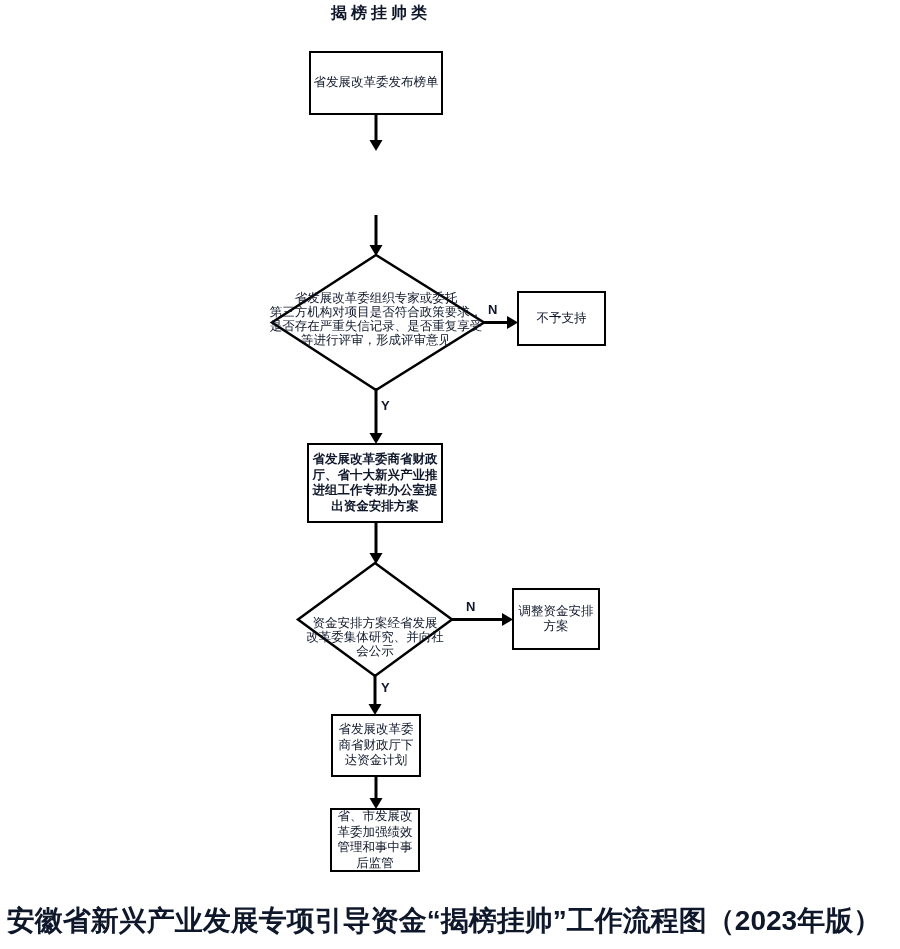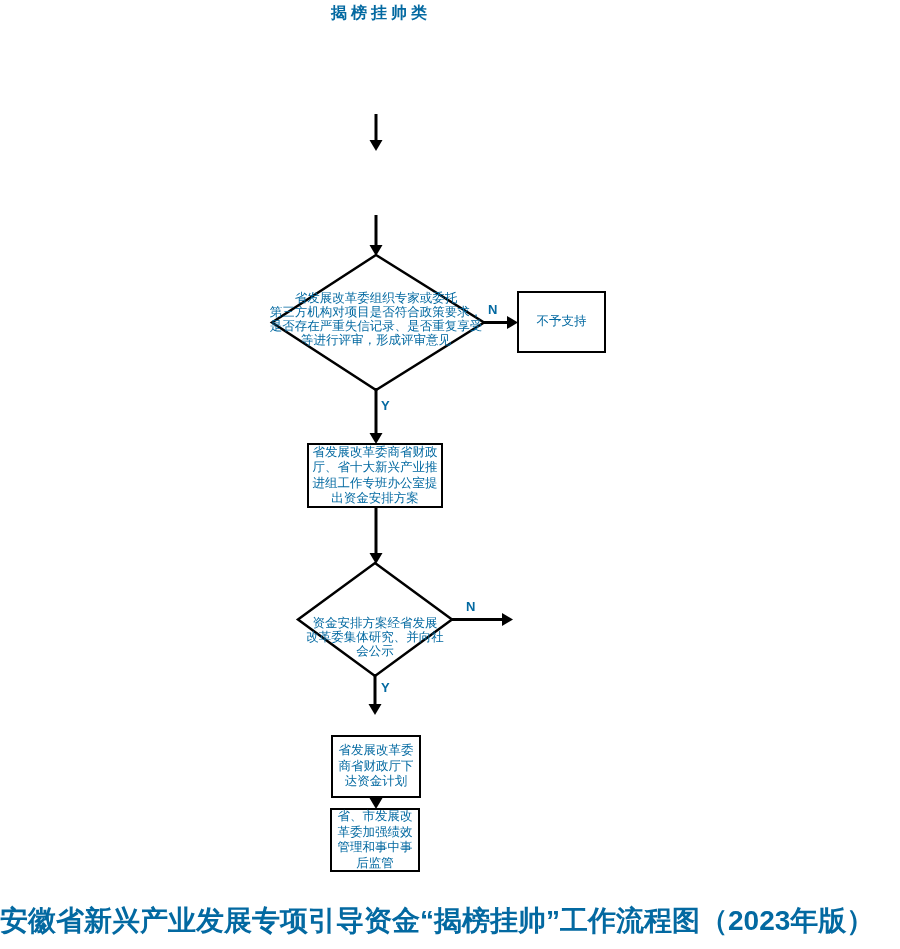--- a/index.html
+++ b/index.html
@@ -1,51 +1,51 @@
 <!DOCTYPE html>
 <html><head>
 <meta charset="utf-8">
 <style>
   html,body { margin:0; padding:0; background:#ffffff; }
   .canvas {
     position:relative; width:900px; height:949px; background:#ffffff;
-    font-family:"Liberation Sans","DejaVu Sans",sans-serif; color:#0369a1; overflow:hidden;
+    font-family:"Liberation Sans","DejaVu Sans",sans-serif; color:#0f172a; overflow:hidden;
   }
   .svg-layer { position:absolute; left:0; top:0; width:900px; height:949px; }
   .chart-title {
     position:absolute; left:331px; top:3px;
     font-size:16px; font-weight:bold; letter-spacing:4px; white-space:nowrap;
   }
   .node {
     position:absolute; box-sizing:border-box;
     border:2px solid #000000; background:#ffffff;
     display:flex; align-items:center; justify-content:center;
     text-align:center; font-size:12.5px; line-height:15.5px; white-space:pre-line;
   }
   .box-publish     { left:309px; top:51px;  width:134px; height:64px; }
   .box-collect     { left:290px; top:151px; width:173px; height:66px; }
-  .box-no-support  { left:517px; top:291px; width:89px;  height:62px; }
-  .box-funding-plan{ left:307px; top:443px; width:136px; height:65px; }
+  .box-no-support  { left:517px; top:291px; width:89px;  height:55px; }
+  .box-funding-plan{ left:307px; top:443px; width:136px; height:80px;font-weight:bold; }
   .box-adjust      { left:512px; top:588px; width:88px;  height:62px; }
-  .box-issue       { left:331px; top:735px; width:90px;  height:63px; }
+  .box-issue       { left:331px; top:714px; width:90px;  height:63px; }
   .box-supervision { left:330px; top:808px; width:90px;  height:64px; }
   .diamond-text {
     position:absolute; text-align:center;
     font-size:12.5px; line-height:14px; white-space:pre-line;
   }
   .d1-text { left:266px; top:291px; width:220px; }
   .d2-text { left:300px; top:596px; width:150px;margin-top:20px; }
   .branch-label { position:absolute; font-size:13px; font-weight:bold; }
   .label-n1 { left:488px; top:302px; }
   .label-y1 { left:381px; top:398px; }
   .label-n2 { left:466px; top:599px; }
   .label-y2 { left:381px; top:680px; }
   .caption {
     position:absolute; left:0; right:12px; top:902px;
-    text-align:left; font-size:28px; font-weight:bold; white-space:nowrap;
+    text-align:center; font-size:28px; font-weight:bold; white-space:nowrap;
   }
 </style>
 </head>
 <body>
 
 <div class="canvas">
 
   <svg class="svg-layer" viewBox="0 0 900 949" xmlns="http://www.w3.org/2000/svg">
 
     <polygon points="376,255 484,322.5 376,390 272,322.5" fill="#ffffff" stroke="#000000" stroke-width="2.5"></polygon>
@@ -71,20 +71,21 @@
 
     <line x1="483" y1="322.5" x2="508" y2="322.5" stroke="#000000" stroke-width="3"></line>
     <polygon points="507,316 507,329 518,322.5" fill="#000000"></polygon>
 
     <line x1="451" y1="619.5" x2="503" y2="619.5" stroke="#000000" stroke-width="3"></line>
     <polygon points="502,613 502,626 513,619.5" fill="#000000"></polygon>
   </svg>
 
   <div class="chart-title">揭榜挂帅类</div>
 
+  <div class="node box-publish">省发展改革委发布榜单</div>
 
 
   <div class="diamond-text d1-text">省发展改革委组织专家或委托
 第三方机构对项目是否符合政策要求，
 是否存在严重失信记录、是否重复享受
 等进行评审，形成评审意见</div>
 
   <div class="branch-label label-n1">N</div>
 
   <div class="node box-no-support">不予支持</div>
@@ -95,20 +96,22 @@
 厅、省十大新兴产业推
 进组工作专班办公室提
 出资金安排方案</div>
 
   <div class="diamond-text d2-text">资金安排方案经省发展
 改革委集体研究、并向社
 会公示</div>
 
   <div class="branch-label label-n2">N</div>
 
+  <div class="node box-adjust">调整资金安排
+方案</div>
 
   <div class="branch-label label-y2">Y</div>
 
   <div class="node box-issue">省发展改革委
 商省财政厅下
 达资金计划</div>
 
   <div class="node box-supervision">省、市发展改
 革委加强绩效
 管理和事中事

